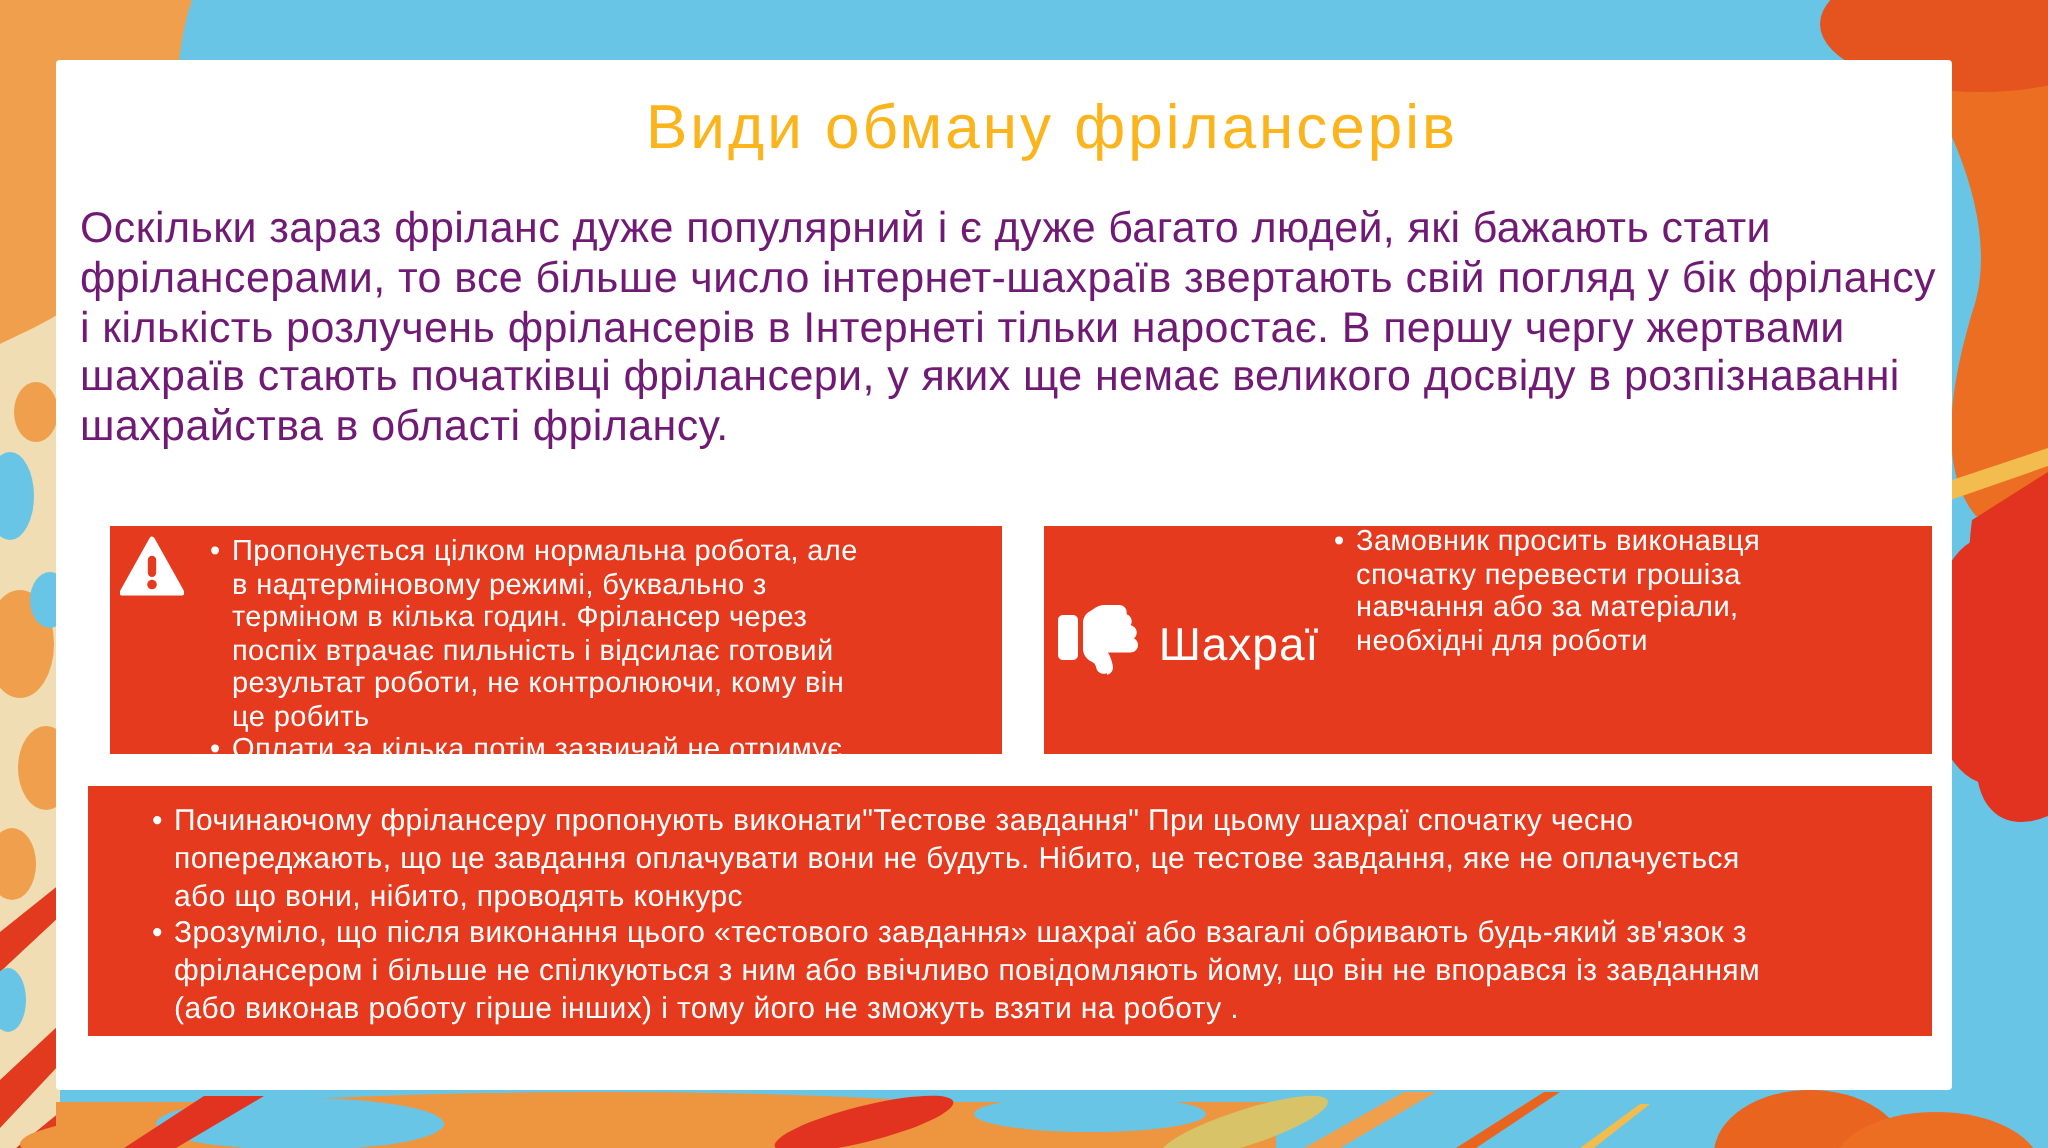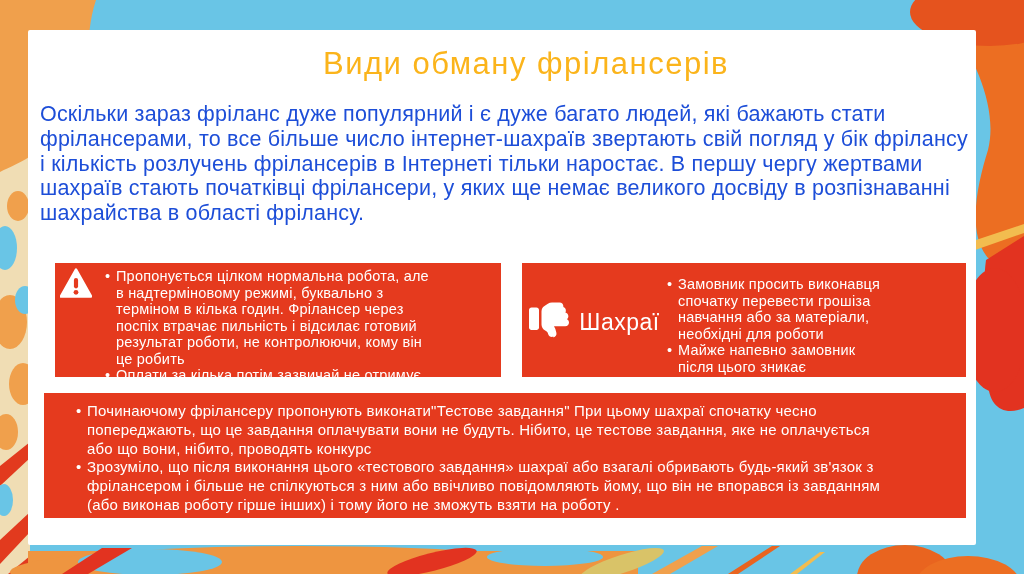--- a/index.html
+++ b/index.html
@@ -19,21 +19,21 @@
   .slide-title {
     position: absolute; left: 0; right: 0; top: 16px;
     text-align: center;
     font-size: 31px; font-weight: 400; letter-spacing: 1.5px;
     color: #FBB41B;
     margin-left: 48px;
   }
   .intro {
     position: absolute; left: 12px; top: 72px; width: 928px;
     font-size: 21.5px; line-height: 24.8px; letter-spacing: 0.2px;
-    color: #1d4ed8;
+    color: #701a75;
   }
   .box {
     position: absolute; background: #E53A1E; color: #ffffff;
   }
   .box ul { list-style: none; }
   .box li {
     position: relative; padding-left: 13px;
     font-size: 14.5px; line-height: 16.5px; letter-spacing: 0.2px;
   }
   .box li::before {
@@ -53,21 +53,21 @@
   .box-right {
     left: 494px; top: 233px; width: 444px; height: 114px;
     display: flex; overflow: hidden;
   }
   .box-right .side {
     width: 143px; display: flex; flex-direction: row;
     align-items: center; justify-content: center; gap: 8px; padding-top: 4px;
   }
   .thumb-icon { width: 44px; height: 40px; }
   .side-label { font-size: 23px; letter-spacing: 0.5px; }
-  .box-right ul { margin-top: 13px; width: 225px; }
+  .box-right ul { width: 225px; }
   .box-bottom {
     left: 16px; top: 363px; width: 922px; height: 125px;
     overflow: hidden;
   }
   .box-bottom ul {
     position: absolute; left: 30px; top: 9px; width: 810px;
   }
   .box-bottom li { font-size: 15px; line-height: 18.8px; }
 </style>
 </head>
@@ -148,21 +148,20 @@
     <div class="side">
       <span>
         <svg class="thumb-icon" viewBox="0 0 512 512">
           <path fill="#ffffff" d="M313.4 479.1c26-5.2 42.9-30.5 37.7-56.5l-2.3-11.4c-5.3-26.7-15.1-52.1-28.8-75.2l144 0c26.5 0 48-21.5 48-48c0-18.5-10.5-34.6-25.9-42.6C497 236.6 504 223.1 504 208c0-23.4-16.8-42.9-38.9-47.1c4.4-7.3 6.9-15.8 6.9-24.9c0-21.3-13.9-39.4-33.1-45.6c.7-3.3 1.1-6.8 1.1-10.4c0-26.5-21.5-48-48-48l-97.5 0c-19 0-37.5 5.6-53.3 16.1l-38.5 25.7C176 86.4 160 116.4 160 148.2l0 89.3 0 14.5 0 60.6c0 32.7 18.2 62.7 47.1 77.7l10.3 5.3c12.6 6.5 22 18.2 25.6 32l1.9 7.2c6.9 26.1 33 41.9 59.1 36.5l9.4-1.9zM32 384l64 0c17.7 0 32-14.3 32-32l0-224c0-17.7-14.3-32-32-32L32 96C14.3 96 0 110.3 0 128L0 352c0 17.7 14.3 32 32 32z"></path>
         </svg>
       </span>
       <div class="side-label">Шахраї</div>
     </div>
     <ul>
         <li>Замовник просить виконавця спочатку перевести грошіза навчання або за матеріали, необхідні для роботи</li>
-        <li>Майже напевно замовник після цього зникає</li>
       </ul>
   </div>
 
   <div class="box box-bottom">
     <ul>
         <li>Починаючому фрілансеру пропонують виконати"Тестове завдання" При цьому шахраї спочатку чесно попереджають, що це завдання оплачувати вони не будуть. Нібито, це тестове завдання, яке не оплачується або що вони, нібито, проводять конкурс</li>
         <li>Зрозуміло, що після виконання цього «тестового завдання» шахраї або взагалі обривають будь-який зв'язок з фрілансером і більше не спілкуються з ним або ввічливо повідомляють йому, що він не впорався із завданням (або виконав роботу гірше інших) і тому його не зможуть взяти на роботу .</li>
       </ul>
   </div>
 

